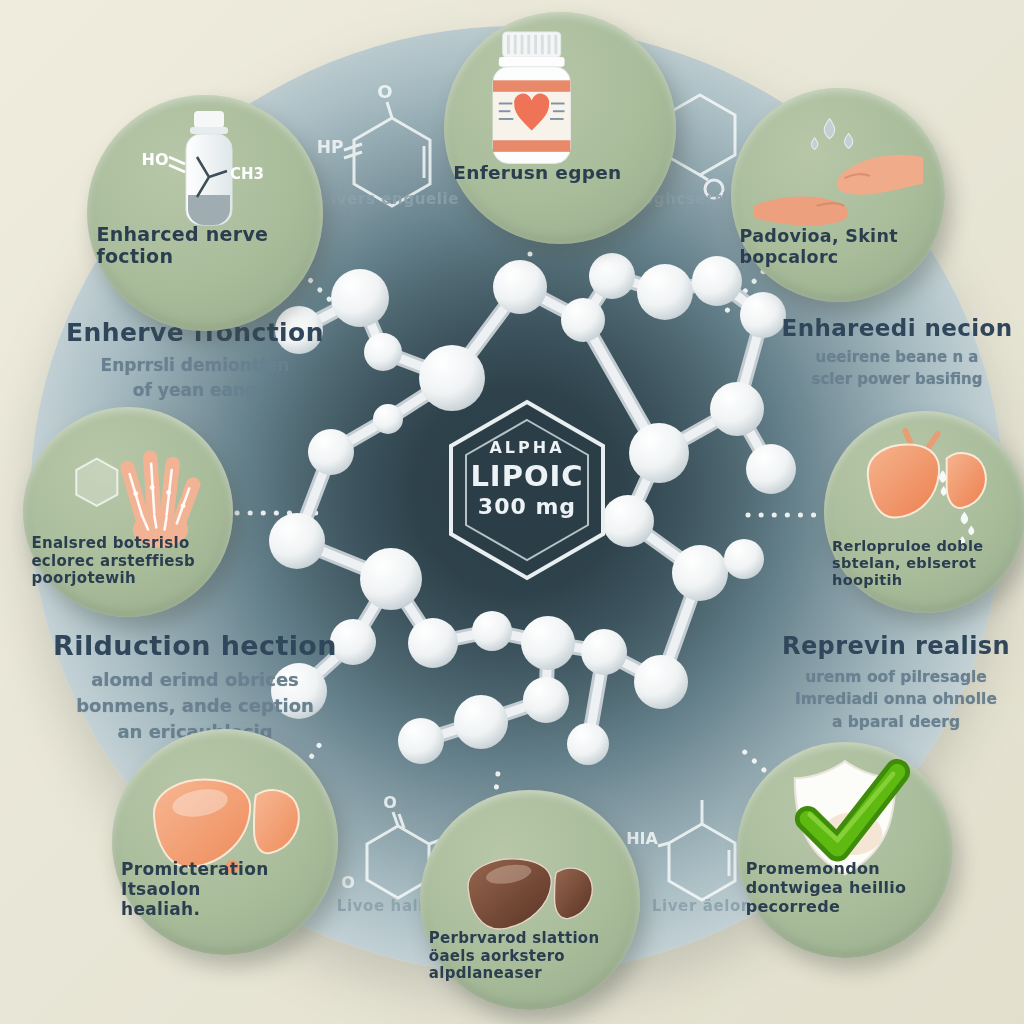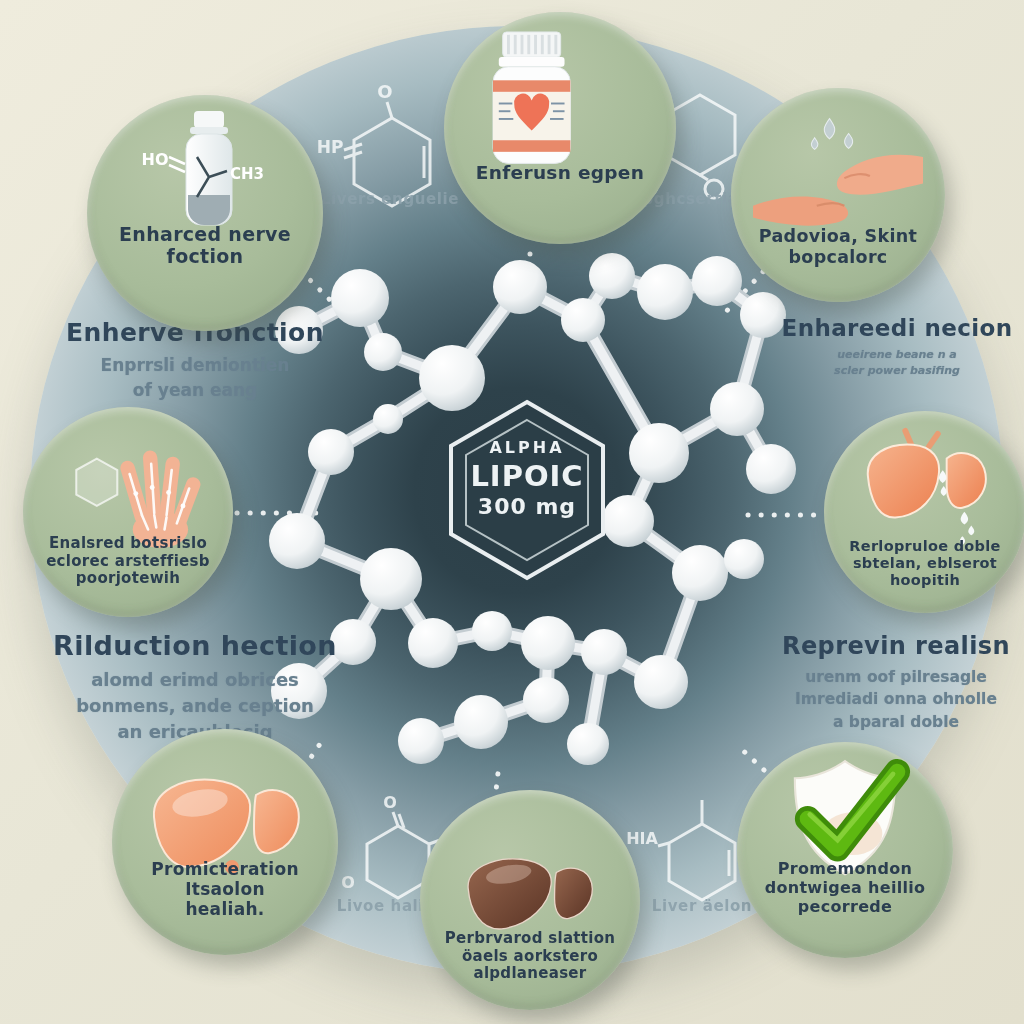--- a/index.html
+++ b/index.html
@@ -7,21 +7,21 @@
     background:linear-gradient(135deg,#efecdd 0%,#e8e6d6 45%,#e2dfcd 100%);
     font-family:"DejaVu Sans","Liberation Sans",sans-serif;}
   .rings{position:absolute;left:30px;top:26px;width:974px;height:948px;border-radius:50%;
     background:radial-gradient(circle at 50% 49%,
       #2b3e47 0%, #2e424b 15%, #3d545e 24%, #4c656f 31%,
       #64808a 40%, #869da6 50%, #a7bcc2 61%, #c6d3d7 72%, #c9d5d9 100%);
     box-shadow:0 24px 50px rgba(110,120,110,.28);}
   .badge{position:absolute;border-radius:50%;
     background:radial-gradient(circle at 38% 30%,#b7c7a8 0%,#a8bc9a 55%,#96ab8a 100%);
     box-shadow:7px 12px 20px rgba(70,80,70,.32), inset 0 3px 8px rgba(255,255,255,.45), inset 0 -4px 10px rgba(90,105,85,.25);}
-  .badge .label{position:absolute;left:4%;right:4%;text-align:center;font-weight:bold;
+  .badge .label{position:absolute;left:4%;right:4%;font-weight:bold;
     color:#2b3e50;line-height:1.18;letter-spacing:.3px;}
   .badge svg{position:absolute;}
   .note{position:absolute;text-align:center;}
   .note h3{margin:0 0 6px 0;color:#30465a;letter-spacing:.4px;}
   .note p{margin:0;color:#68808f;line-height:1.45;font-weight:bold;
     text-shadow:0 0 1px rgba(104,128,143,.55);}
   .chem-label{position:absolute;text-align:center;color:#8ca1ab;font-size:15px;
     letter-spacing:.6px;font-weight:bold;opacity:.9;}
   .hexlabel{position:absolute;left:451px;top:438px;width:152px;text-align:center;color:#edf2f4;}
   .hexlabel .l1{font-size:16px;font-weight:bold;letter-spacing:3px;}
@@ -184,31 +184,31 @@
   <div class="note" style="left:35px;top:630px;width:320px;">
     <h3 style="font-size:27px;">Rilduction hection</h3>
     <p style="font-size:18px;">
       <span>alomd erimd obrices</span><br>
       <span>bonmens, ande ception</span><br>
       <span>an ericaublecig</span>
     </p>
   </div>
   <div class="note" style="left:772px;top:315px;width:250px;">
     <h3 style="font-size:23px;">Enhareedi necion</h3>
-    <p style="font-size:11px;font-style:italic;">
+    <p style="font-size:15px;">
       <span>ueeirene beane n a</span><br>
       <span>scler power basifing</span>
     </p>
   </div>
   <div class="note" style="left:768px;top:632px;width:256px;">
     <h3 style="font-size:24px;">Reprevin realisn</h3>
     <p style="font-size:15.5px;">
       <span>urenm oof pilresagle</span><br>
       <span>Imrediadi onna ohnolle</span><br>
-      <span>a bparal doble</span>
+      <span>a bparal deerg</span>
     </p>
   </div>
 
   <div class="chem-label" style="left:300px;top:190px;width:180px;">Livers enguelie</div>
   <div class="chem-label" style="left:575px;top:190px;width:195px;">Cro opghcsertian</div>
   <div class="chem-label" style="left:305px;top:897px;width:170px;">Livoe halith</div>
   <div class="chem-label" style="left:612px;top:897px;width:180px;">Liver äelon</div>
 
   <div class="badge" style="left:87px;top:95px;width:236px;height:236px;">
     <svg style="left:44px;top:12px;" width="150" height="150" viewBox="0 0 150 150">

